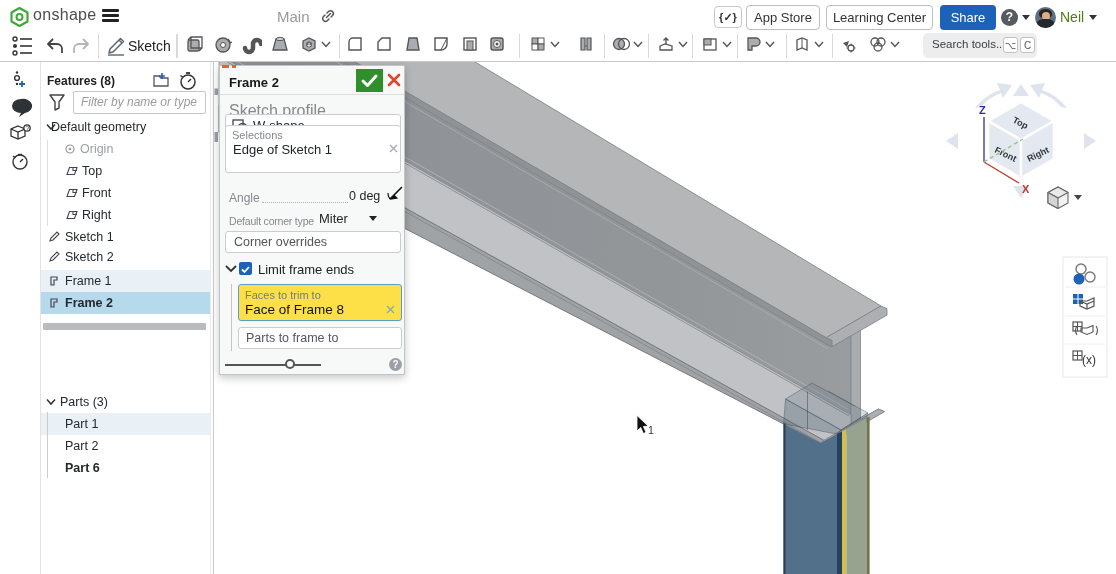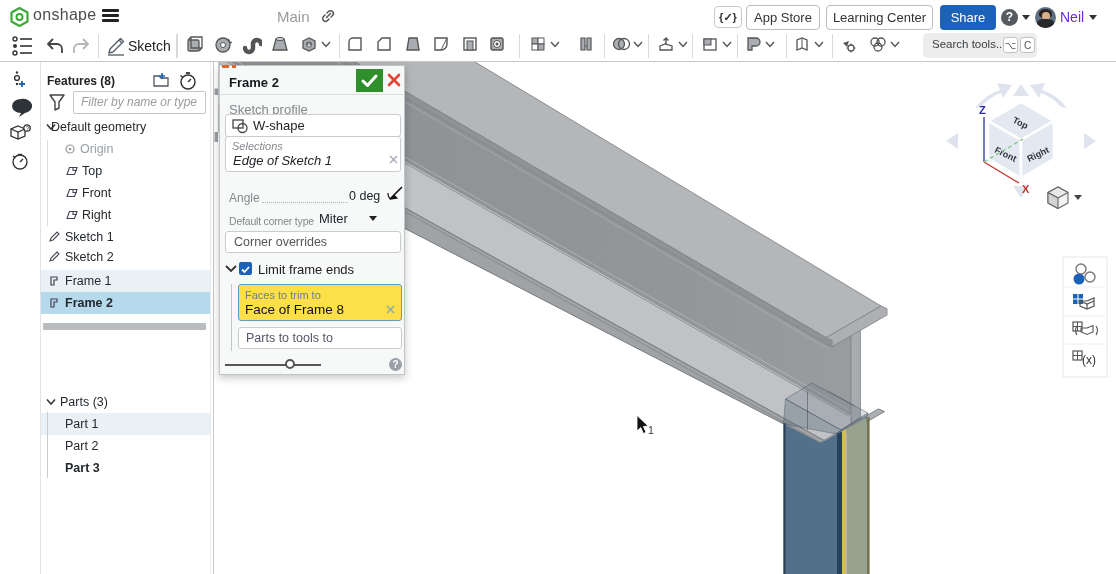--- a/index.html
+++ b/index.html
@@ -20,21 +20,21 @@
 .tbtn { position:absolute; top:5px; height:25px; border:1px solid #bdbdbd; border-radius:4px; background:#fff; font-size:13px; color:#333; text-align:center; }
 #appstore { left:746px; width:74px; line-height:23px; }
 #learning { left:826px; width:107px; line-height:23px; }
 #share { position:absolute; left:940px; top:5px; width:56px; height:25px; background:#1b62b8; border-radius:4px; color:#fff; font-size:13px; text-align:center; line-height:25px; }
 #help { position:absolute; left:1001px; top:9px; width:17px; height:17px; border-radius:50%; background:#565b60; color:#fff; font-size:12px; font-weight:bold; text-align:center; line-height:17px;}
 .caret { position:absolute; width:0; height:0; border-left:4px solid transparent; border-right:4px solid transparent; border-top:5px solid #333; }
 #avatar { position:absolute; left:1035px; top:7px; width:21px; height:21px; border-radius:50%; background:#5d6f80; overflow:hidden;}
 #avatar .hair{position:absolute;left:4px;top:2px;width:13px;height:9px;border-radius:50% 50% 40% 40%;background:#2b2420;}
 #avatar .face{position:absolute;left:6.5px;top:5px;width:8px;height:8px;border-radius:50%;background:#d9b08c;}
 #avatar .body{position:absolute;left:2px;top:12px;width:17px;height:10px;border-radius:40% 40% 0 0;background:#26282a;}
-#neil { position:absolute; left:1060px; top:9px; font-size:14px; color:#6d28d9; }
+#neil { position:absolute; left:1060px; top:9px; font-size:14px; color:#4d7c0f; }
 
 
 #toolbar { position:absolute; left:0; top:30px; width:1116px; height:32px; background:#fff; border-bottom:1px solid #c9c9c9;}
 .tdiv { position:absolute; top:4px; height:24px; width:1px; background:#d9d9d9; }
 #sketchtxt { position:absolute; left:128px; top:8px; font-size:14px; color:#222;}
 .ticon { position:absolute; top:4px; }
 #searchpill { position:absolute; left:923px; top:3px; width:114px; height:25px; background:#ededee; border-radius:5px; font-size:11.5px; color:#3c4043; }
 #searchpill span.t { position:absolute; left:9px; top:5px;}
 .kcap { position:absolute; top:4px; width:15px; height:16px; background:#fff; border:1px solid #c2c2c2; border-radius:3px; font-size:10px; color:#555; text-align:center; line-height:15px;}
 
@@ -49,21 +49,21 @@
 .hl2 { background:#b6d9ec; font-weight:bold; }
 #rollback { position:absolute; left:2px; top:261px; width:163px; height:7px; background:#b9bcbf; border-radius:1px;}
 .gray { color:#9aa0a6;text-align:center; }
 
 
 #dlg { position:absolute; left:219px; top:65px; width:186px; height:310px; background:#f7f8f8; border:1px solid #c2c5c8; box-shadow:0 3px 8px rgba(0,0,0,0.22); }
 #dlgtitle { position:absolute; left:9px; top:9px; font-size:13px; font-weight:bold; color:#16191c;}
 #dlgok { position:absolute; left:136px; top:3px; width:27px; height:23px; background:#2e8f2b; }
 #dlgx { position:absolute; left:167px; top:7px; width:14px; height:14px; }
 #dlghr { position:absolute; left:0px; top:28px; width:184px; height:1px; background:#ddd; }
-.dlabel { position:absolute; font-size:13px; color:#85898d; }
+.dlabel { position:absolute; font-size:16px; color:#85898d; }
 .dfield { position:absolute; left:5px; width:176px; background:#fff; border:1px solid #c9cdd0; border-radius:3px; font-size:13px; color:#212529; }
 .dval { font-size:13px; color:#212529; position:absolute;}
 </style>
 </head>
 <body>
 <div id="app">
 
   <svg id="vp" width="1116" height="574" viewBox="0 0 1116 574" style="position:absolute;left:0;top:0">
     <defs>
       <linearGradient id="webg" x1="219" y1="0" x2="860" y2="0" gradientUnits="userSpaceOnUse">
@@ -473,21 +473,21 @@
           </svg>
           <span class="lbl " style="left:19px;">Parts (3)</span>
         </div>
         <div class="trow hl1" style="top:351px">
           <span class="lbl " style="left:24px;">Part 1</span>
         </div>
         <div class="trow" style="top:373px">
           <span class="lbl " style="left:24px;">Part 2</span>
         </div>
         <div class="trow" style="top:395px">
-          <span class="lbl " style="left:24px;font-weight:bold;">Part 3</span>
+          <span class="lbl " style="left:24px;font-weight:bold;">Part 6</span>
         </div>
       </div>
     <div id="rollback"></div>
       <div style="position:absolute;right:2px;top:0;width:1px;height:512px;background:#ececec"></div>
   <div style="position:absolute;left:6px;top:350px;width:1px;height:66px;background:#ccc"></div>
       <div style="position:absolute;left:6px;top:78px;width:1px;height:86px;background:#ddd"></div>
     </div>
 
   <div id="dlg">
     <div style="position:absolute;left:2px;top:-1px;width:7px;height:2.5px;background:#e0662b"></div>
@@ -501,21 +501,21 @@
     </svg>
     <div id="dlghr"></div>
     <div class="dlabel" style="left:9px;top:36px">Sketch profile</div>
     <div class="dfield" style="top:48px;height:23px;">
       <svg style="position:absolute;left:6px;top:4px" width="17" height="15" viewBox="0 0 17 15">
         <rect x="1" y="1" width="10" height="8" fill="none" stroke="#444" stroke-width="1.3"></rect>
         <circle cx="10.5" cy="9" r="4.5" fill="none" stroke="#444" stroke-width="1.3"></circle>
       </svg>
       <span style="position:absolute;left:27px;top:3px">W-shape</span>
     </div>
-    <div class="dfield" style="top:70px;height:36px;font-style:italic;">
+    <div class="dfield" style="top:59px;height:48px;">
       <div class="dlabel" style="left:6px;top:3px;font-size:11px">Selections</div>
       <span style="position:absolute;left:7px;top:16px">Edge of Sketch 1</span>
       <svg style="position:absolute;left:162px;top:17px" width="11" height="11" viewBox="0 0 11 11">
         <path d="M 2,2 L 9,9 M 9,2 L 2,9" stroke="#aab" stroke-width="1.4"></path>
       </svg>
     </div>
     <div class="dlabel" style="left:9px;top:125px;font-size:12px">Angle</div>
     <div style="position:absolute;left:42px;top:136px;width:86px;border-bottom:1px dotted #b5b5b5"></div>
     <div class="dval" style="left:129px;top:123px;font-size:12.5px">0 deg</div>
     <svg style="position:absolute;left:165px;top:118px" width="20" height="20" viewBox="0 0 20 20">
@@ -539,19 +539,19 @@
     <div style="position:absolute;left:38px;top:196px;font-size:13px;color:#222">Limit frame ends</div>
     <div style="position:absolute;left:11px;top:218px;width:1px;height:67px;background:#c5c5c5"></div>
     <div style="position:absolute;left:18px;top:218px;width:164px;height:37px;background:#fde047;border:1.5px solid #5b9bd1;border-radius:3px;">
       <div class="dlabel" style="left:6px;top:4px;font-size:11px;color:#6a7e8d">Faces to trim to</div>
       <span style="position:absolute;left:6px;top:17px;font-size:13.5px;color:#111">Face of Frame 8</span>
       <svg style="position:absolute;left:146px;top:19px" width="11" height="11" viewBox="0 0 11 11">
         <path d="M 2,2 L 9,9 M 9,2 L 2,9" stroke="#8aa" stroke-width="1.4"></path>
       </svg>
     </div>
     <div class="dfield" style="left:18px;top:261px;width:164px;height:22px;">
-      <span style="position:absolute;left:7px;top:3px;color:#556;font-size:12.5px">Parts to tools to</span>
+      <span style="position:absolute;left:7px;top:3px;color:#556;font-size:12.5px">Parts to frame to</span>
     </div>
     <div style="position:absolute;left:5px;top:298px;width:96px;height:1.6px;background:#555"></div>
     <div style="position:absolute;left:65px;top:293px;width:10px;height:10px;border:2px solid #555;border-radius:50%;background:#fff"></div>
     <div style="position:absolute;left:169px;top:292px;width:13px;height:13px;border-radius:50%;background:#9aa0a6;color:#fff;font-size:10px;font-weight:bold;text-align:center;line-height:13px">?</div>
   </div>
 </div>
 
 </body></html>

